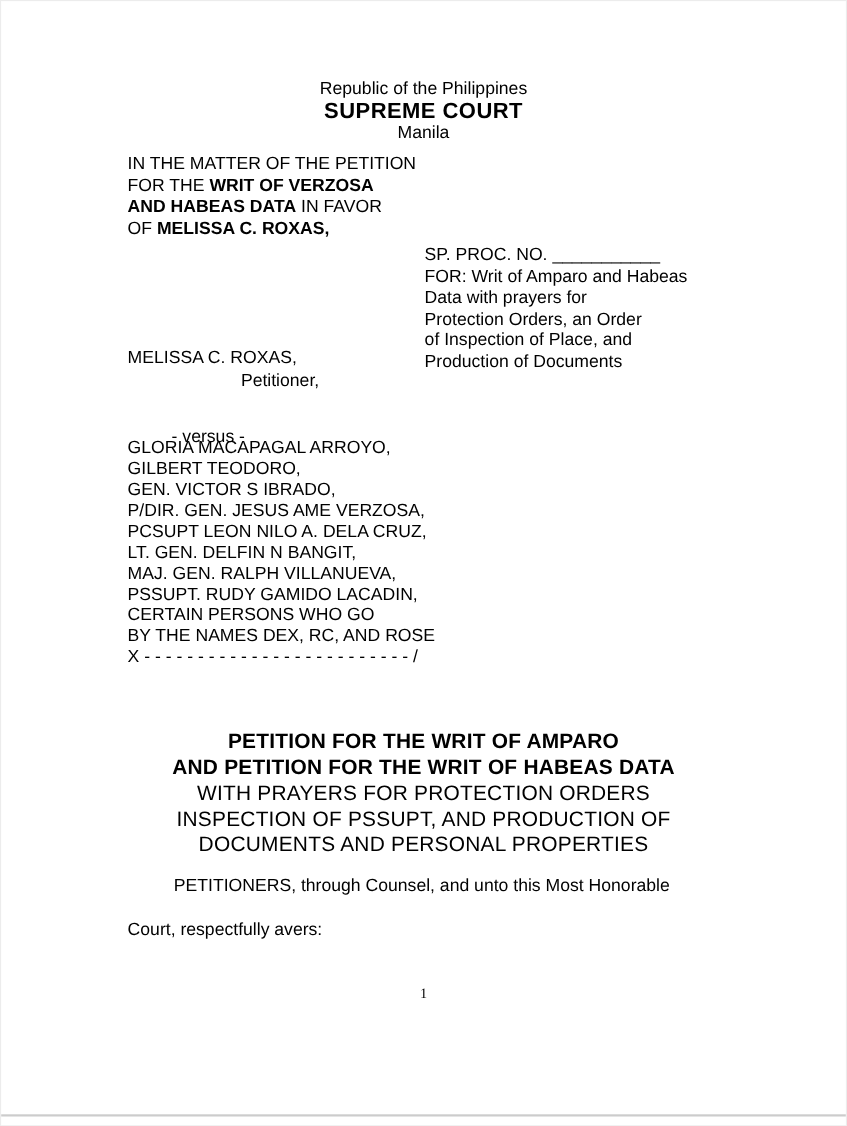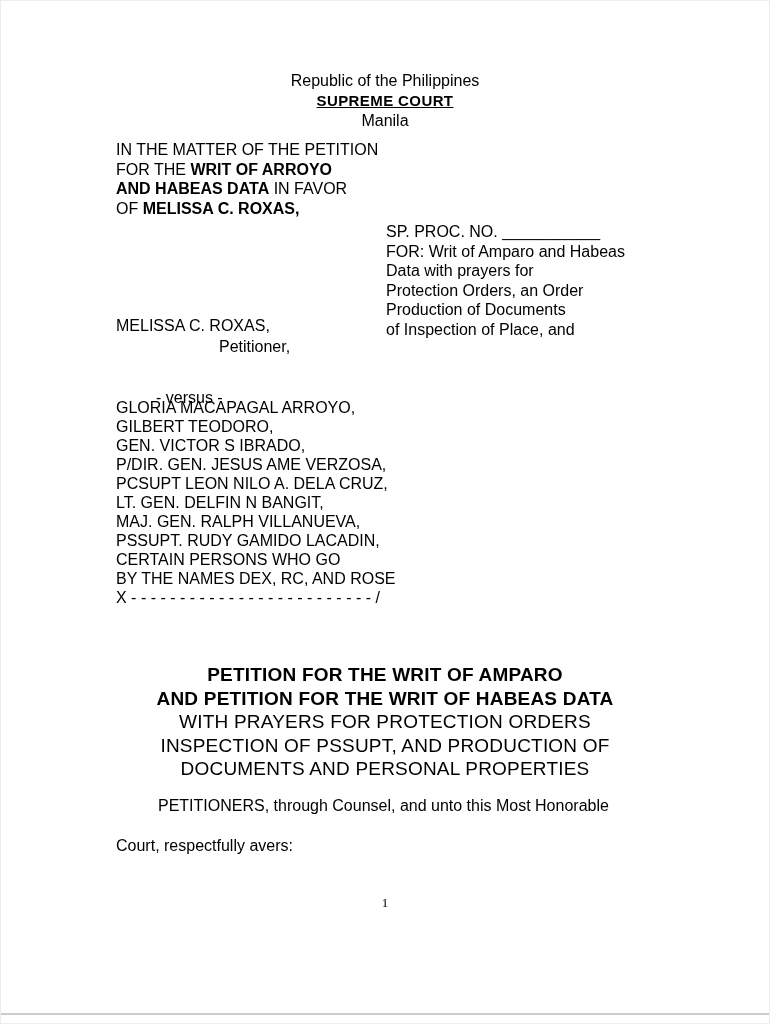--- a/index.html
+++ b/index.html
@@ -17,24 +17,23 @@
   }
   .abs { position: absolute; }
   .b { font-weight: bold; }
 
   .header {
     top: 70px; left: 0; width: 100%;
     text-align: center;
     line-height: 20px;
   }
   .court {
-    font-size: 15px;
+    font-size: 20px;
     font-weight: bold;
     letter-spacing: 0.4px;
-    text-decoration: underline;
   }
 
   .matter {
     top: 139px; left: 115px;
     line-height: 19.5px;
   }
 
   .case-info {
     top: 221px; left: 385px;
     line-height: 19.5px;
@@ -83,33 +82,33 @@
 <div class="page">
 
   <div class="abs header">
     <div>Republic of the Philippines</div>
     <div class="court">SUPREME COURT</div>
     <div>Manila</div>
   </div>
 
   <div class="abs matter">
     <div><span>IN THE MATTER OF THE PETITION</span></div>
-    <div><span>FOR THE </span><span class="b">WRIT OF ARROYO</span></div>
+    <div><span>FOR THE </span><span class="b">WRIT OF VERZOSA</span></div>
     <div><span class="b">AND HABEAS DATA</span><span> IN FAVOR</span></div>
     <div><span>OF </span><span class="b">MELISSA C. ROXAS,</span></div>
   </div>
 
   <div class="abs case-info">
     <div><span>SP. PROC. NO.</span> <span>___________</span></div>
     <div><span>FOR:</span> <span>Writ of Amparo and Habeas</span></div>
     <div class="for-cont">
       <div>Data with prayers for</div>
       <div>Protection Orders, an Order</div>
+      <div>of Inspection of Place, and</div>
       <div>Production of Documents</div>
-      <div>of Inspection of Place, and</div>
     </div>
   </div>
 
   <div class="abs petitioner-name">MELISSA C. ROXAS,</div>
   <div class="abs petitioner-role">Petitioner,</div>
   <div class="abs versus">- versus -</div>
 
   <div class="abs respondents">
     <div>GLORIA MACAPAGAL ARROYO,</div>
     <div>GILBERT TEODORO,</div>

